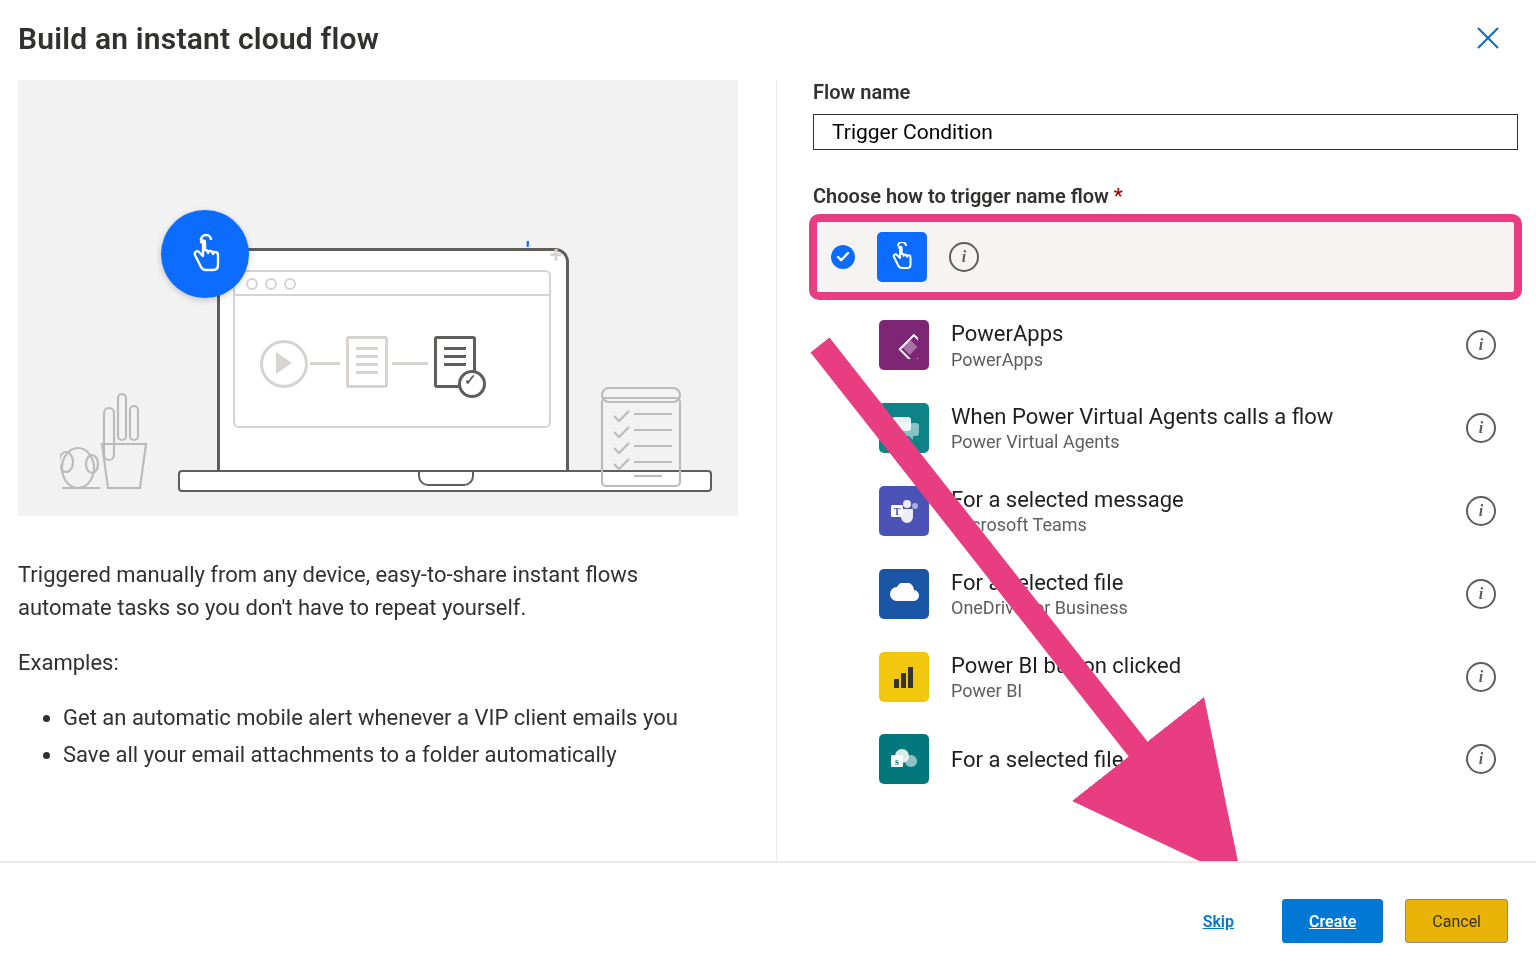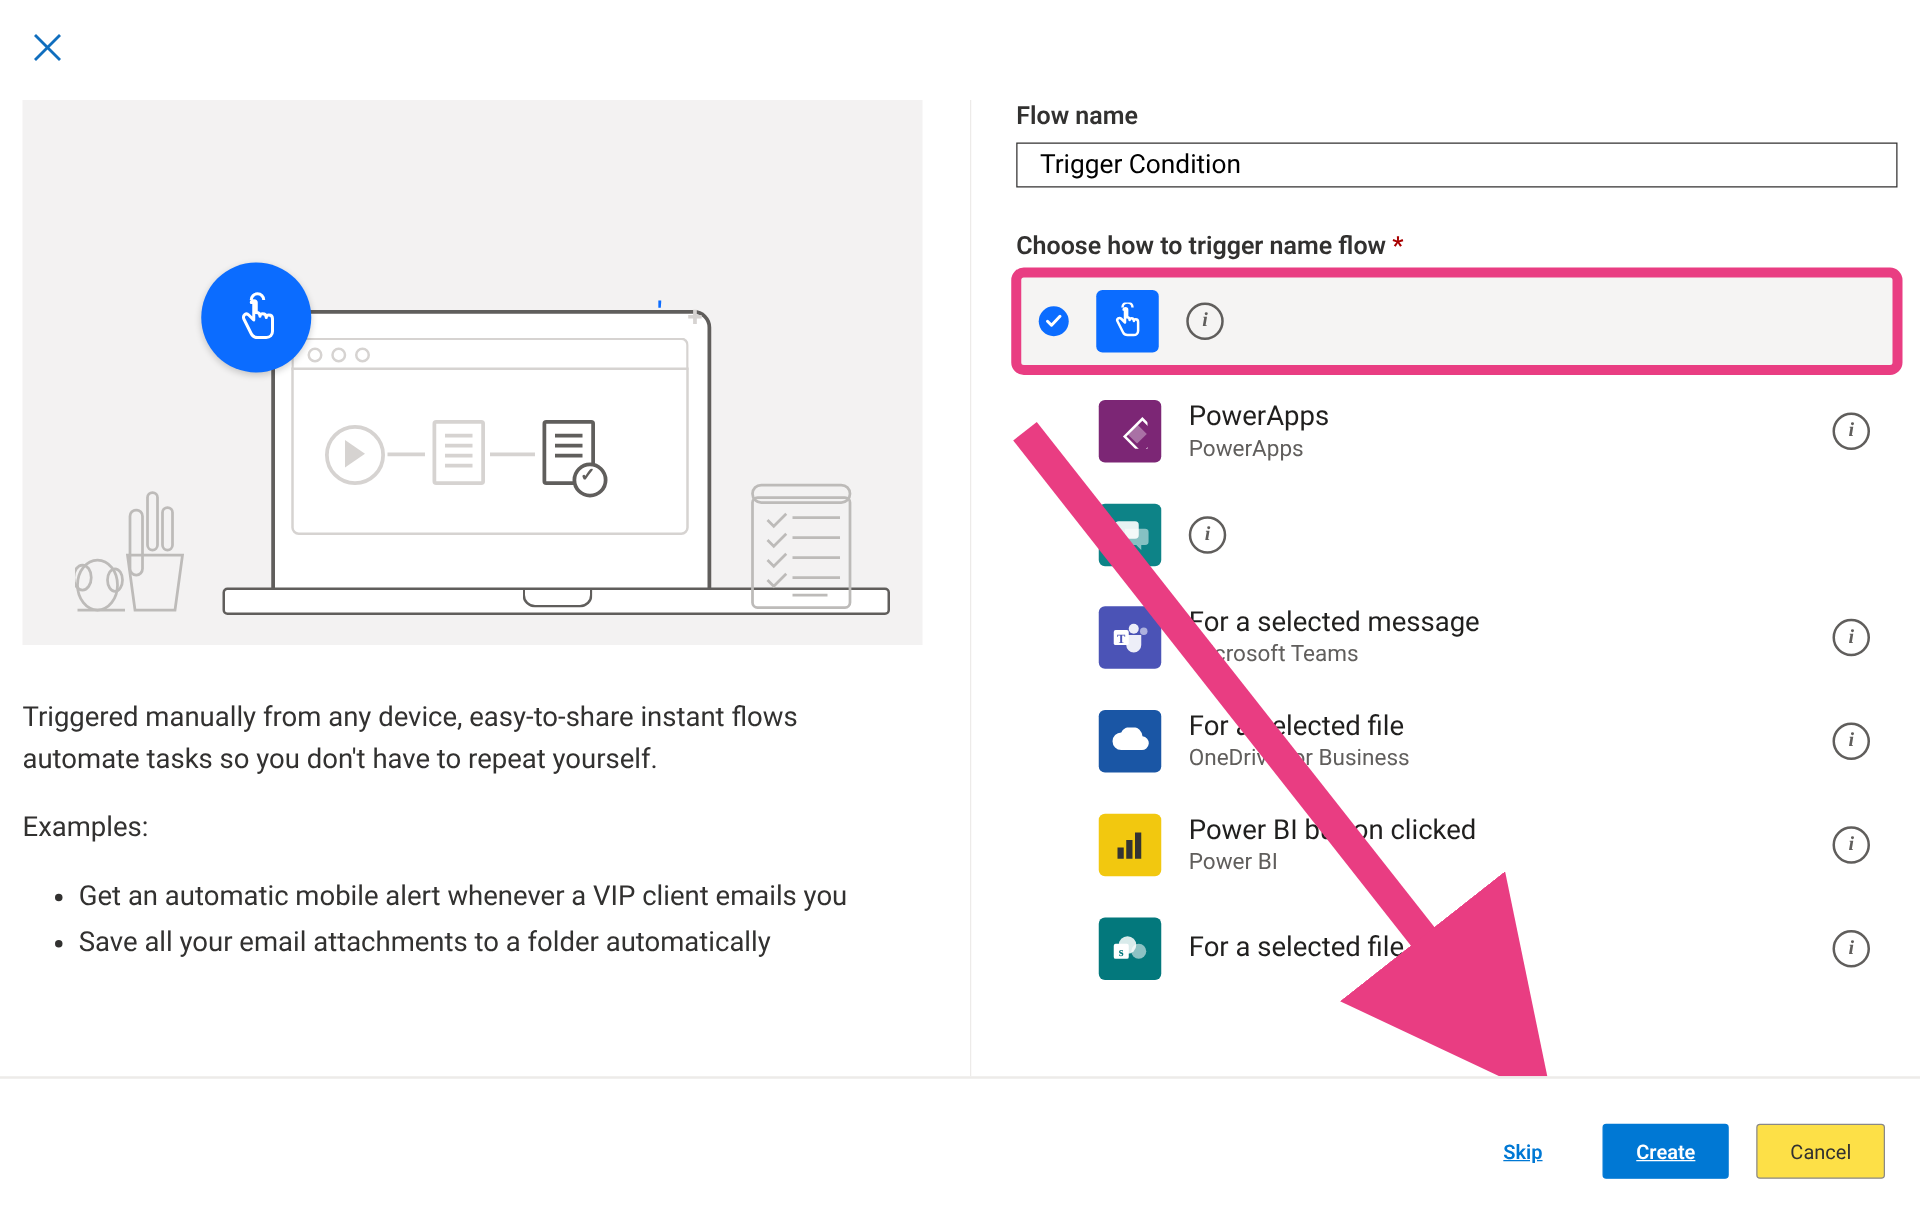--- a/index.html
+++ b/index.html
@@ -87,34 +87,35 @@
 
   
   .arrow-anno{position:absolute;left:760px;top:305px;pointer-events:none;}
 
   
   .footer{position:absolute;left:0;right:0;bottom:0;border-top:2px solid var(--divider);
     height:118px;display:flex;align-items:center;justify-content:flex-end;gap:22px;padding:0 28px;box-sizing:border-box;background:#fff;}
   .btn{height:44px;padding:0 26px;font-size:16px;font-family:inherit;cursor:pointer;border-radius:3px;}
   .btn-link{background:none;border:none;color:var(--accent);text-decoration:underline;font-weight:600;}
   .btn-primary{background:var(--accent);border:1px solid var(--accent);color:#fff;text-decoration:underline;font-weight:600;}
-  .btn-default{background:#fde047;border:1px solid #8a8886;color:#323130;}
+  .btn-default{background:#eab308;border:1px solid #8a8886;color:#323130;}
 
   .icon-box-blue{background:#0b6cff;}
   .icon-box-purple{background:#7c2675;}
   .icon-box-teal{background:#0d8387;}
   .icon-box-indigo{background:#4b53b6;}
   .icon-box-darkblue{background:#1a56a5;}
   .icon-box-yellow{background:#f2c80f;color:#3a3a3a;}
   .icon-box-teal2{background:#03787c;}
 </style>
 </head>
 <body>
 
 <div class="header">
+  <h1>Build an instant cloud flow</h1>
   <button class="close-btn" aria-label="Close">
     <svg width="28" height="28" viewBox="0 0 28 28">
       <line x1="4" y1="4" x2="24" y2="24" stroke="#106ebe" stroke-width="2.2"></line>
       <line x1="24" y1="4" x2="4" y2="24" stroke="#106ebe" stroke-width="2.2"></line>
     </svg>
   </button>
 </div>
 
 <div class="main">
 
@@ -226,20 +227,24 @@
           <div class="t-info">i</div>
         </div>
         <div class="trigger">
           <div class="t-radio empty"></div>
           <div class="t-icon icon-box-teal">
             <svg width="30" height="28" viewBox="0 0 30 28">
               <path d="M3 3 h16 a3 3 0 0 1 3 3 v8 a3 3 0 0 1 -3 3 h-9 l-5 5 v-5 a3 3 0 0 1 -2 -3 v-8 a3 3 0 0 1 3 -3 z" fill="#fff" opacity=".9"></path>
               <path d="M11 9 h16 a3 3 0 0 1 3 3 v7 a3 3 0 0 1 -3 3 h-3 v4 l-4 -4 h-6 a3 3 0 0 1 -3 -3 z" fill="#fff" opacity=".5"></path>
             </svg>
           </div>
+          <div class="t-text">
+            <div class="t-title">When Power Virtual Agents calls a flow</div>
+            <div class="t-sub">Power Virtual Agents</div>
+          </div>
           <div class="t-info">i</div>
         </div>
         <div class="trigger">
           <div class="t-radio empty"></div>
           <div class="t-icon icon-box-indigo">
             <svg width="30" height="28" viewBox="0 0 30 28">
               <circle cx="18" cy="7" r="4" fill="#fff" opacity=".9"></circle>
               <circle cx="26" cy="9" r="3" fill="#fff" opacity=".55"></circle>
               <path d="M10 12 h14 v8 a6 6 0 0 1 -12 0 z" fill="#fff" opacity=".9"></path>
               <rect x="2" y="8" width="12" height="12" rx="1.5" fill="#fff"></rect>

